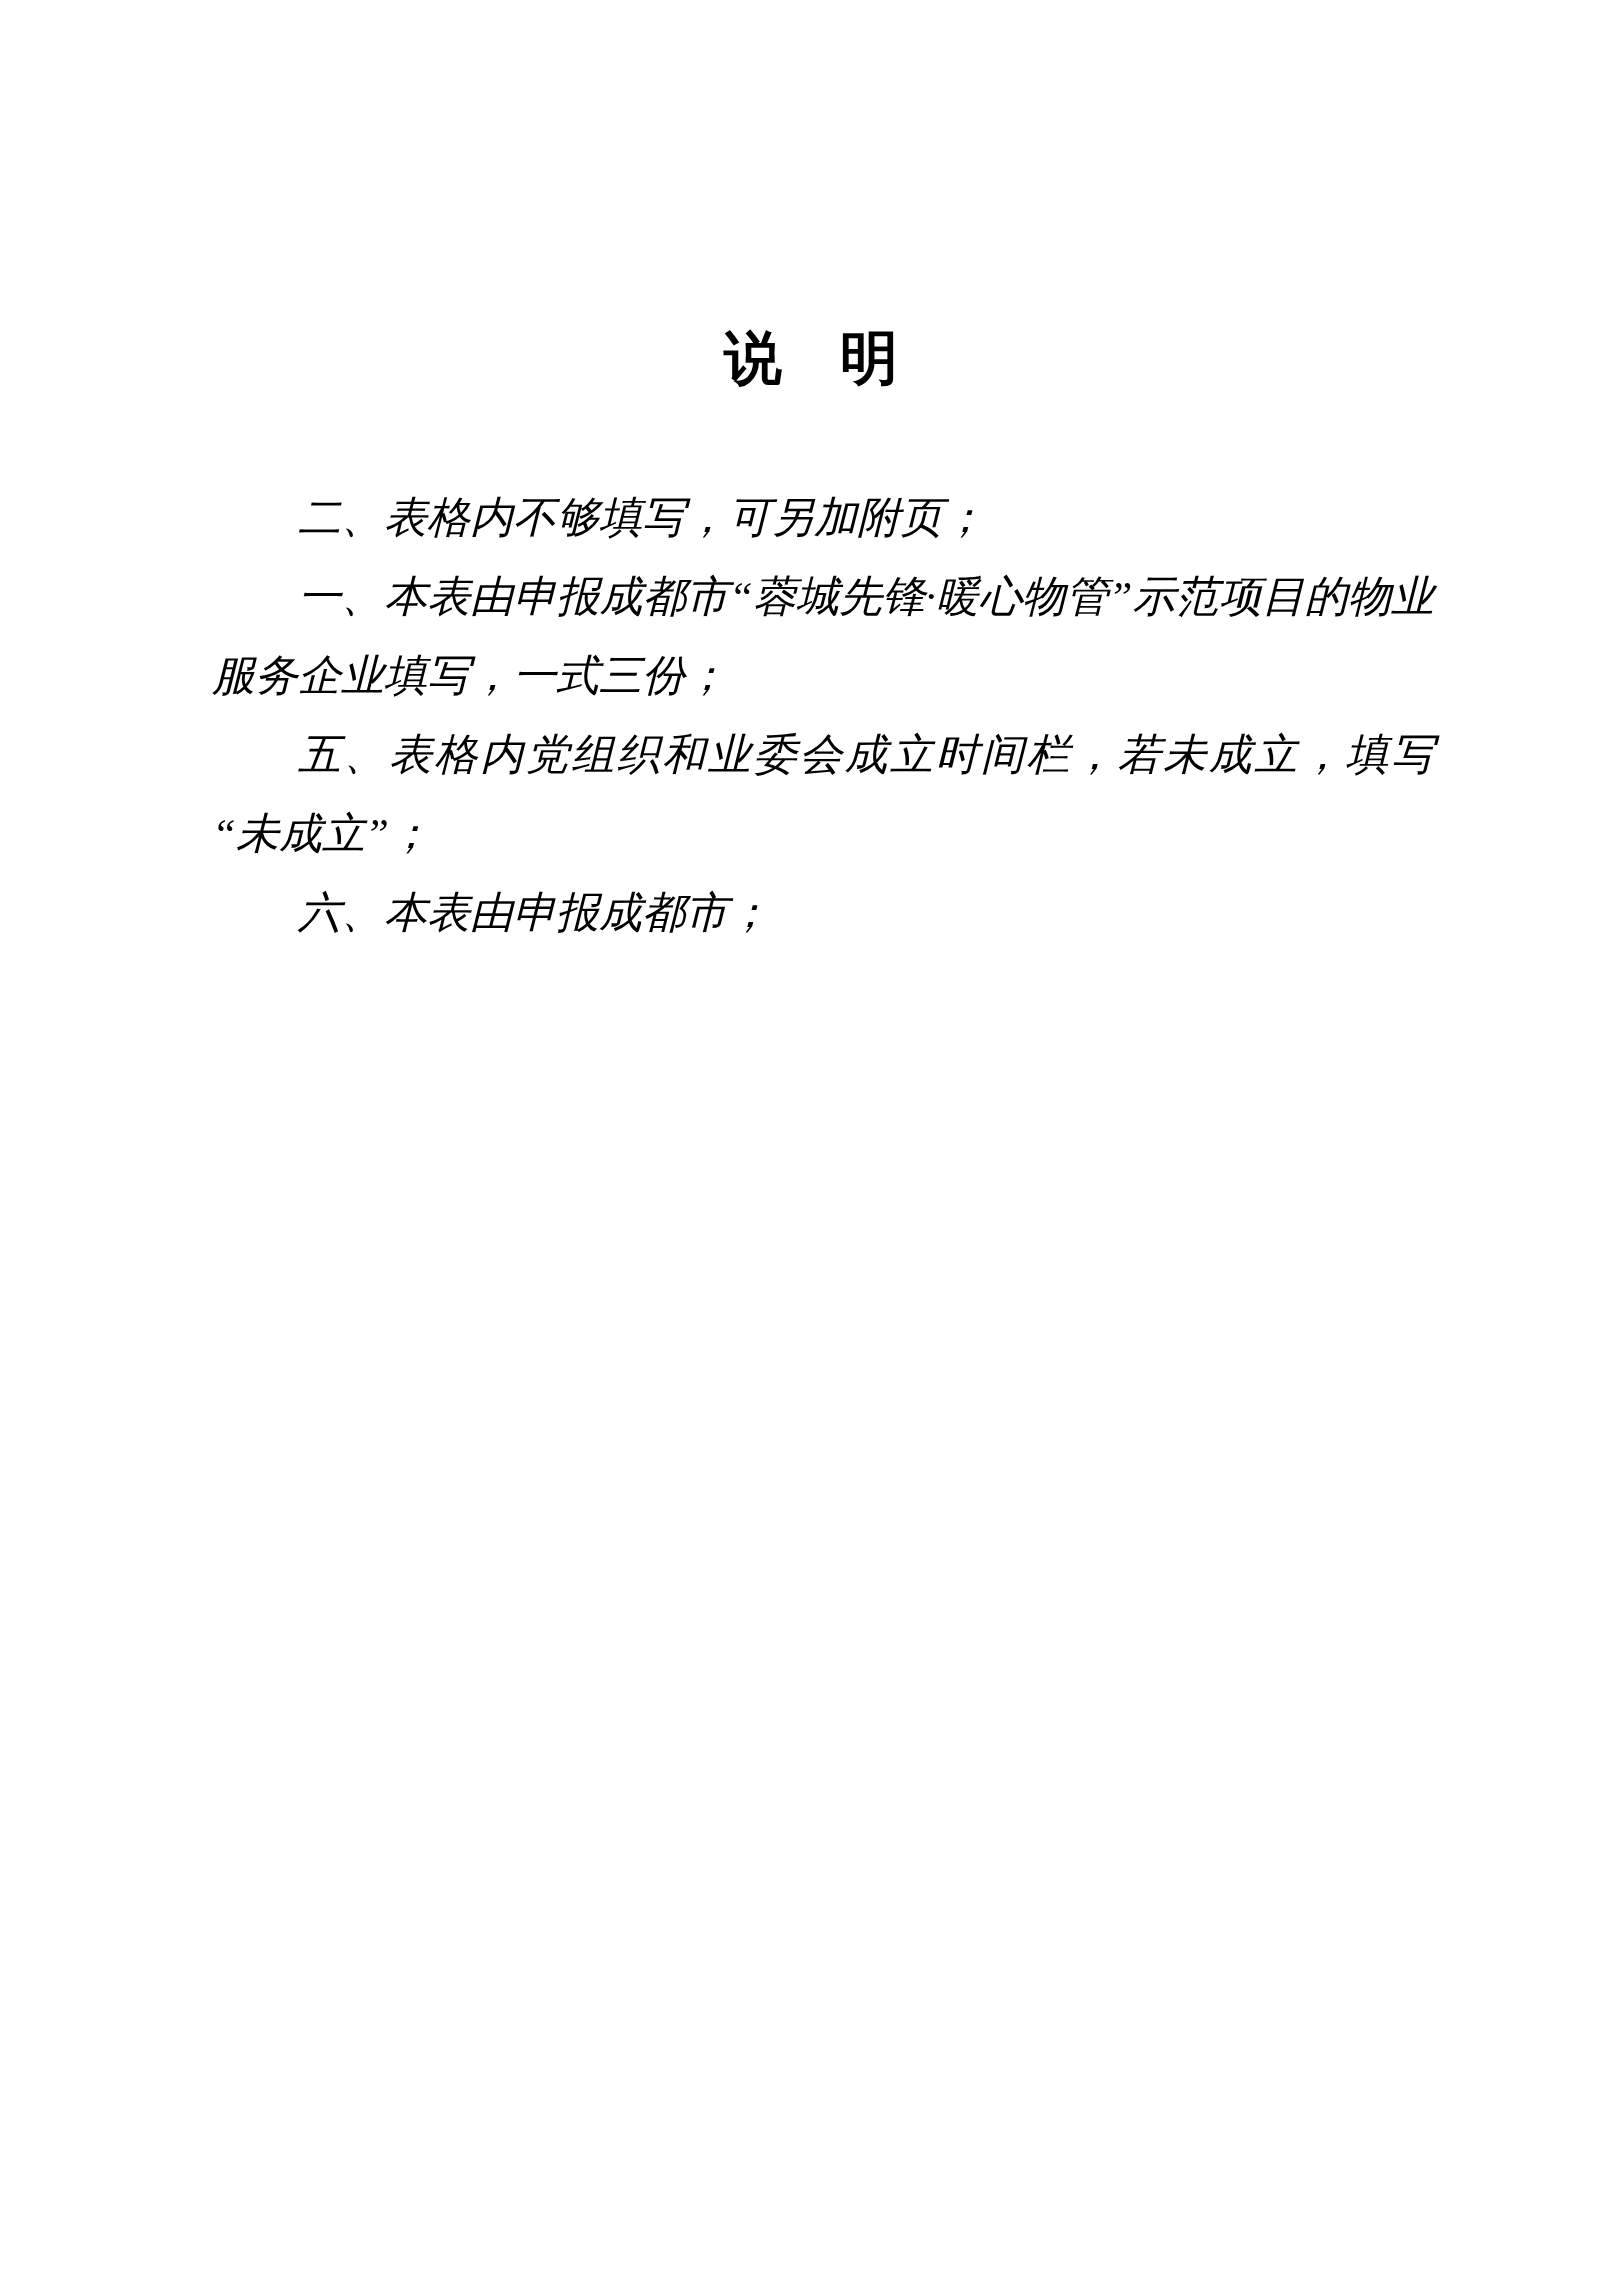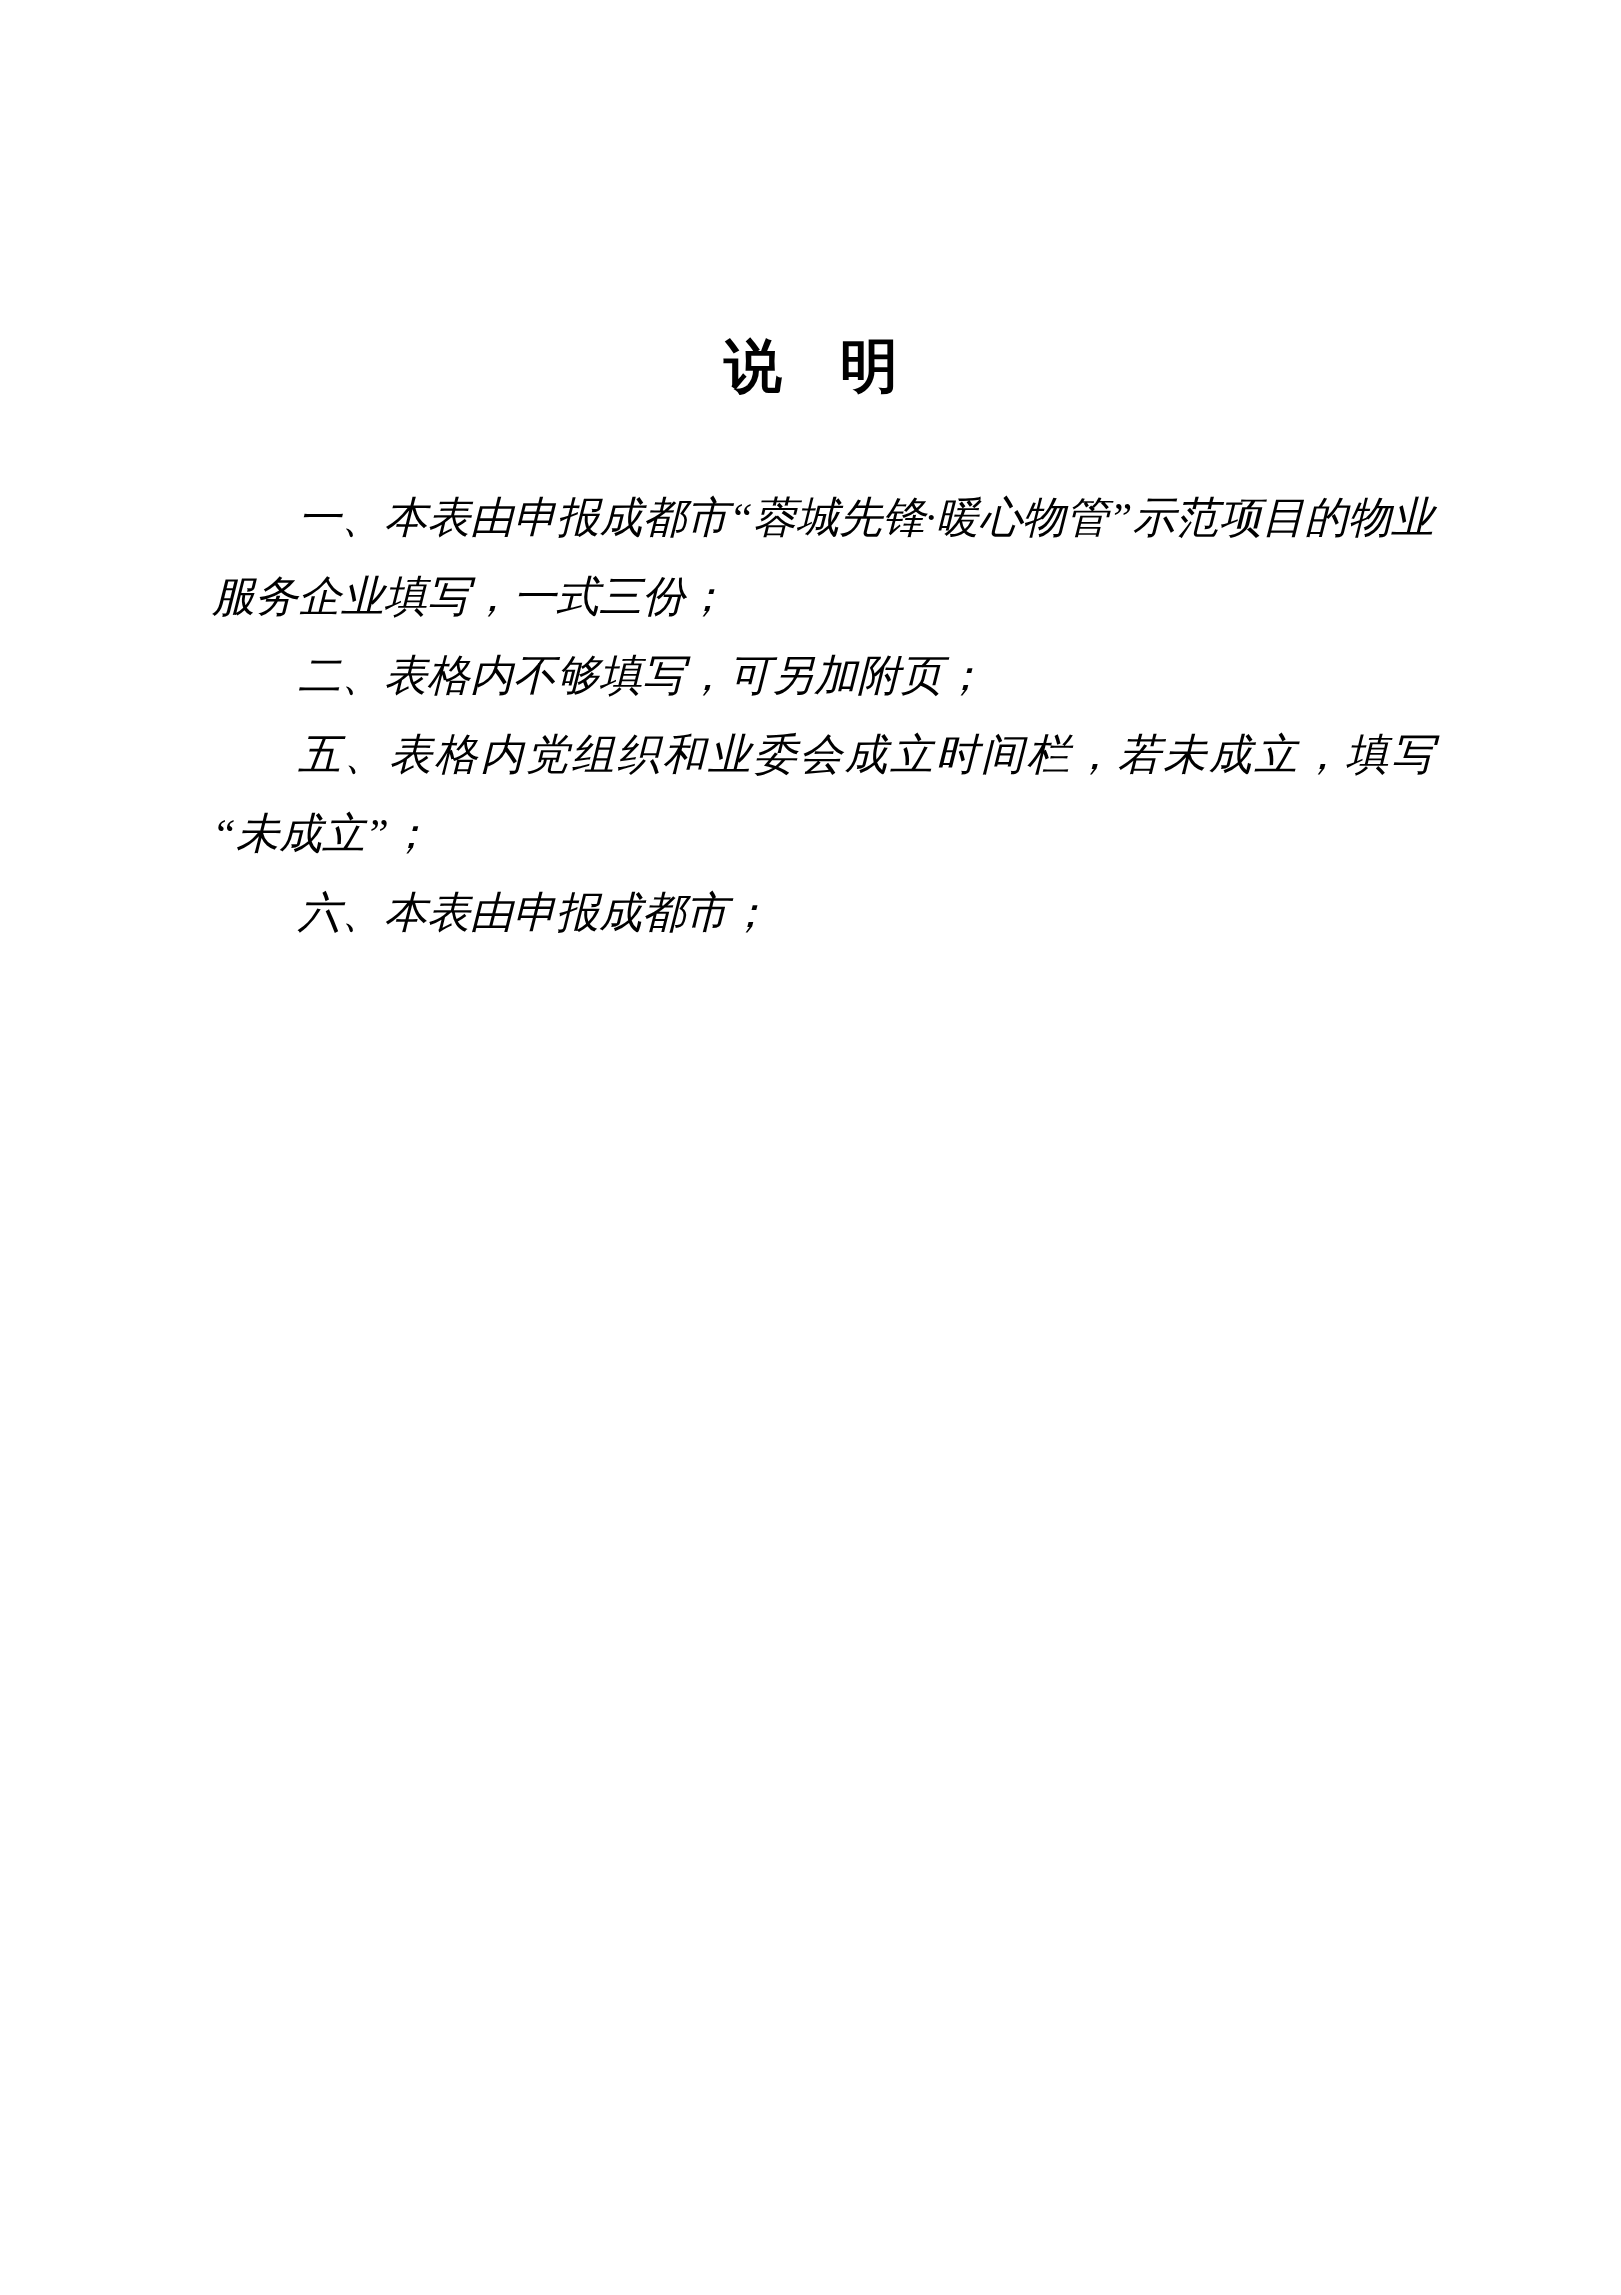--- a/index.html
+++ b/index.html
@@ -14,21 +14,21 @@
     height: 2295px;
     background: #ffffff;
     overflow: hidden;
     color: #000000;
   }
   .title {
     position: absolute;
     top: 330px;
     left: 0;
     right: 0;
-    margin: 8px;
+    margin: 0;
     text-align: center;
     font-family: "Liberation Serif", "DejaVu Serif", serif;
     font-size: 58px;
     line-height: 1;
     font-weight: 700;
     color: #000000;
     white-space: pre;
   }
   .content {
     position: absolute;
@@ -48,19 +48,19 @@
     text-indent: 2em;
   }
 </style>
 </head>
 <body>
 
 <div class="page">
   <h1 class="title">说　明</h1>
 
   <div class="content">
+    <p class="para">二、表格内不够填写，可另加附页；</p>
     <p class="para">一、本表由申报成都市“蓉城先锋·暖心物管”示范项目的物业服务企业填写，一式三份；</p>
-    <p class="para">二、表格内不够填写，可另加附页；</p>
     <p class="para">五、表格内党组织和业委会成立时间栏，若未成立，填写“未成立”；</p>
     <p class="para">六、本表由申报成都市；</p>
   </div>
 </div>
 
 
 </body></html>

